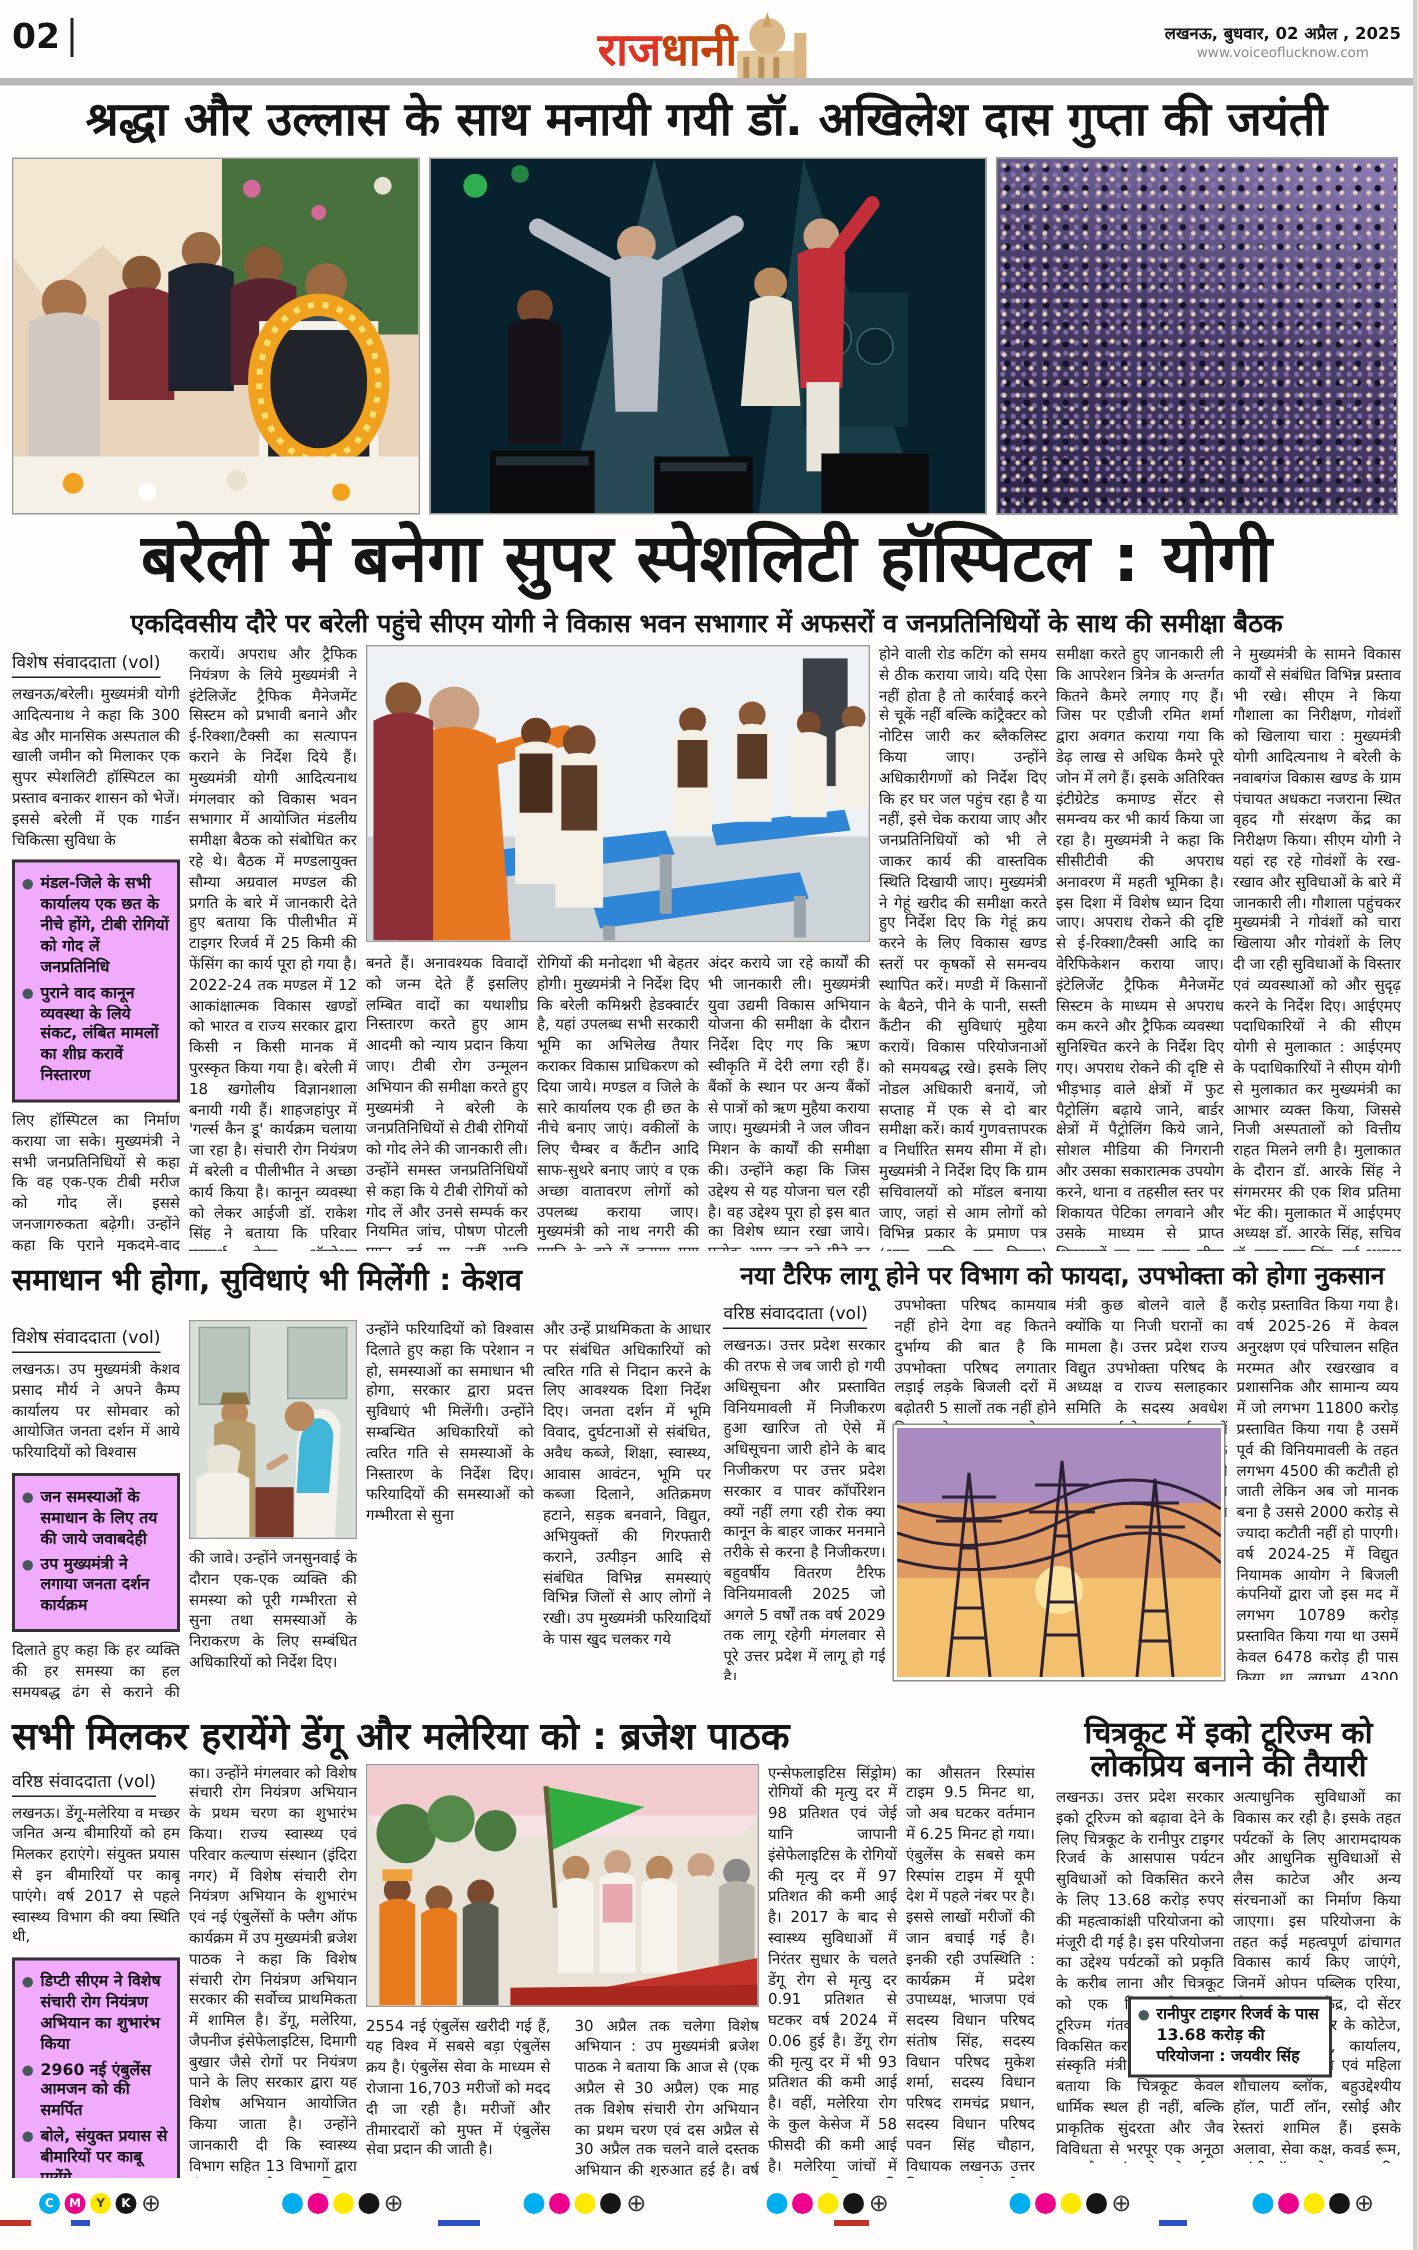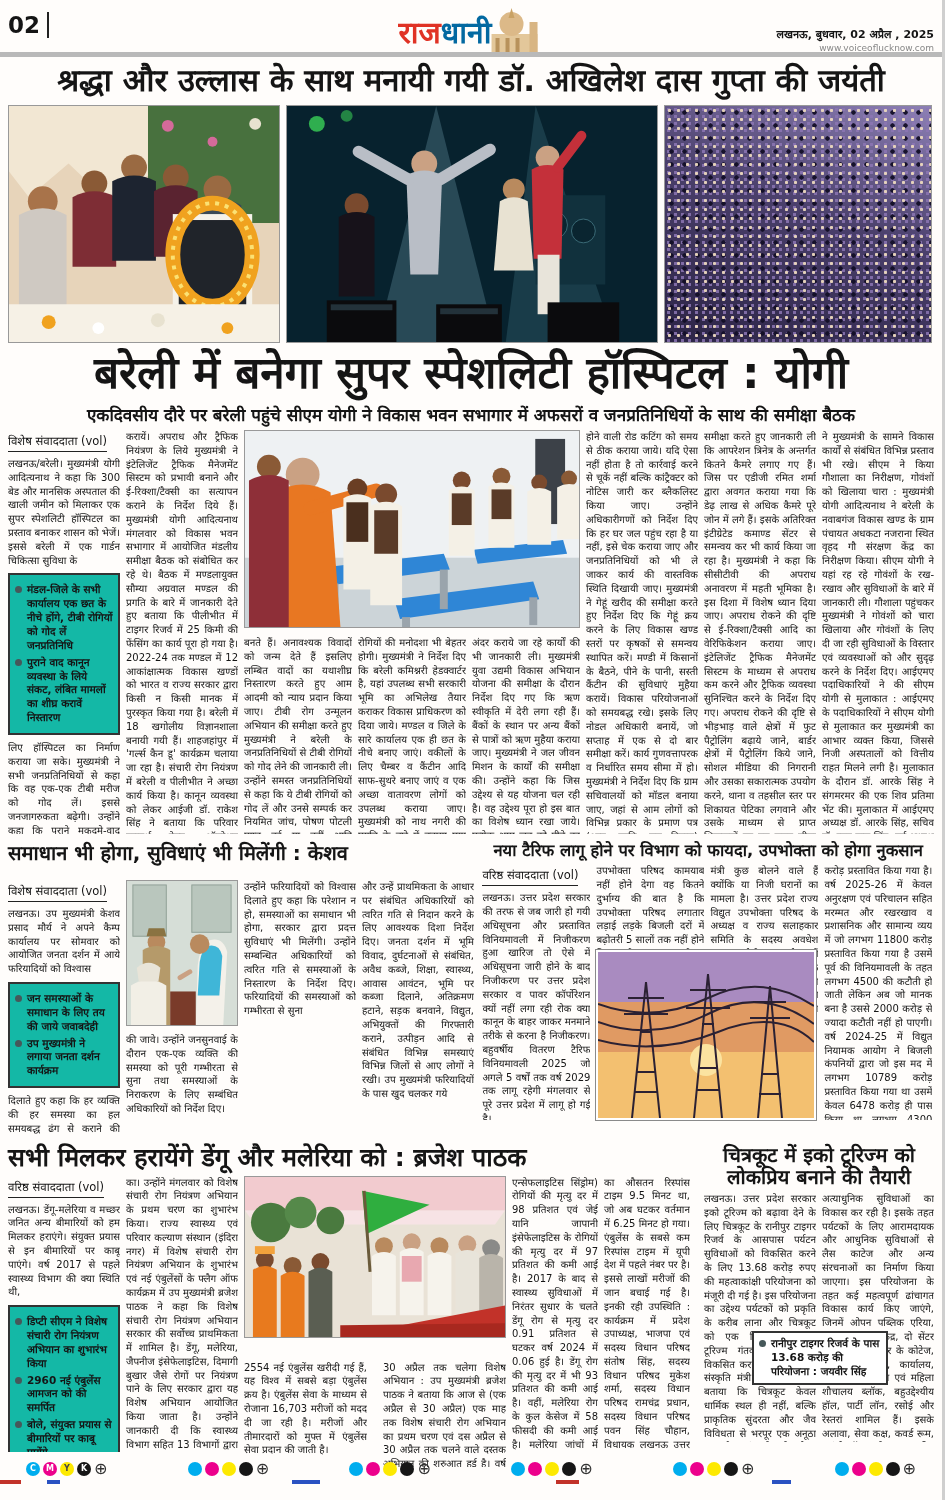--- a/index.html
+++ b/index.html
@@ -8,23 +8,23 @@
   .page{position:relative;width:945px;height:1500px;margin:0 auto;background:#fffdfb;color:#151515;
         overflow:hidden;padding:6px 8px 0 8px;border-right:3px solid #cfcfcf;}
   
   .mast{display:flex;align-items:flex-start;justify-content:space-between;height:44px;position:relative}
   .mast-left{display:flex;align-items:center;gap:7px;margin-top:6px}
   .pageno{font-size:23px;font-weight:800}
   .mast-sep{width:2px;height:26px;background:#222;display:inline-block}
   .paper{font-size:24px;font-weight:800;letter-spacing:.5px}
   .mast-center{position:absolute;left:50%;transform:translateX(-50%);top:2px;display:flex;align-items:flex-end}
   .logo-red{font-size:30px;font-weight:800;color:#e03225}
-  .logo-blue{font-size:30px;font-weight:800;color:#0369a1}
+  .logo-blue{font-size:30px;font-weight:800;color:#c2410c}
   .monument{margin-left:-6px}
-  .mast-right{text-align:right;margin-top:20px}
+  .mast-right{text-align:center;margin-top:8px}
   .dateline{font-size:11px;font-weight:700}
   .website{font-size:9px;color:#888;margin-top:2px}
   .mast-rule{height:5px;background:#b9b9b9;margin:2px -8px 0 -8px}
   
   .jayanti-hl{font-size:31px;font-weight:800;text-align:center;margin:6px 0 6px 0;line-height:1.15}
   .lead-hl{font-size:44px;font-weight:800;text-align:center;line-height:1.1;margin-top:6px}
   .lead-sub{font-size:17px;font-weight:700;text-align:center;margin:6px 0 4px 0}
   .sec-hl{font-weight:800;line-height:1.1}
   
   .photo-row{display:flex;gap:6px;height:238px;margin-bottom:2px}
@@ -33,21 +33,21 @@
     background-image:
       radial-gradient(circle, rgba(236,216,190,.95) 1.3px, transparent 1.9px),
       radial-gradient(circle, rgba(18,14,38,.95) 1.9px, transparent 2.5px),
       radial-gradient(circle, rgba(140,118,180,.85) 1.4px, transparent 2px),
       linear-gradient(200deg, #8d80b5 0%, #4a3f6b 45%, #2c2446 100%);
     background-size:9px 9px,13px 13px,7px 7px,100% 100%;}
   
   .bodytext{font-size:10px;line-height:1.38;text-align:justify;overflow:hidden}
   .byline{font-weight:400;font-size:11.5px;border-bottom:1.5px solid #222;padding-bottom:3px;margin-bottom:5px;display:inline-block}
   .col{overflow:hidden}
-  .hl-box{border:2px solid #333;padding:5px 5px;margin:6px 0;background:#14b8a6}
+  .hl-box{border:2px solid #333;padding:5px 5px;margin:6px 0;background:#f0abfc}
   .hl{display:flex;gap:5px;font-weight:700;font-size:10.5px;line-height:1.32;margin:3px 0}
   .dot-bullet{width:7px;height:7px;border-radius:50%;background:#46585a;flex:none;margin-top:3px}
   .lead-body{display:flex;gap:6px;height:404px;margin-top:4px}
   .lead-body .col{width:112px}
   .centerblock{width:336px;flex:none}
   .minirow{display:flex;gap:6px;margin-top:4px;height:198px}
   .minirow .col{width:108px}
   .row2{display:flex;gap:8px;margin-top:8px}
   .keshav{width:472px}
   .tariff{width:457px}
@@ -58,21 +58,21 @@
   .tariff .art4 .col{width:108px}
   .tariff-photo{position:absolute;left:114px;top:86px;width:220px;height:170px;border:2px solid #fff;box-shadow:0 0 0 1px #8a8a8a;background:#e8a05c}
   .row3{display:flex;gap:8px;margin-top:8px}
   .dengue{width:697px}
   .tourism{width:232px}
   .dengue .sec-hl{font-size:25px;margin-bottom:4px}
   .tourism .sec-hl{font-size:20px;text-align:center;margin-bottom:4px}
   .dengue-body{display:flex;gap:6px;height:276px}
   .dengue-body .colA{width:112px}.dengue-body .colB{width:112px}
   .dengue-center{width:262px;flex:none}
-  .dengue-minis{display:flex;gap:16px;margin-top:19px;height:106px}
+  .dengue-minis{display:flex;gap:16px;margin-top:3px;height:106px}
   .dengue-minis .col{width:128px}
   .dengue-body .colC{width:86px}.dengue-body .colD{width:86px}
   .tourism-body{position:relative;display:flex;gap:6px;height:250px}
   .tourism-body .col{width:112px}
   .tourism-box{position:absolute;left:48px;top:139px;width:136px;background:#fff;border:2px solid #333;padding:4px 5px}
   .tourism-box .hl{margin:0}
   
   .marks{display:flex;justify-content:space-between;align-items:center;margin:8px 18px 2px 18px;height:18px}
   .reg-group{display:flex;align-items:center;gap:3px}
   .pdot{width:14px;height:14px;border-radius:50%;display:inline-flex;align-items:center;justify-content:center;font-size:8px;font-weight:800;color:#fff}

